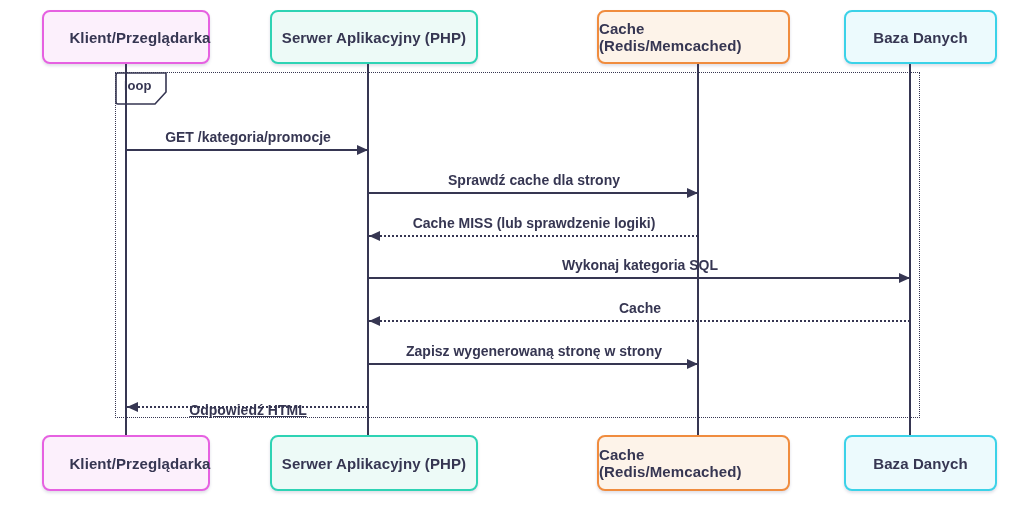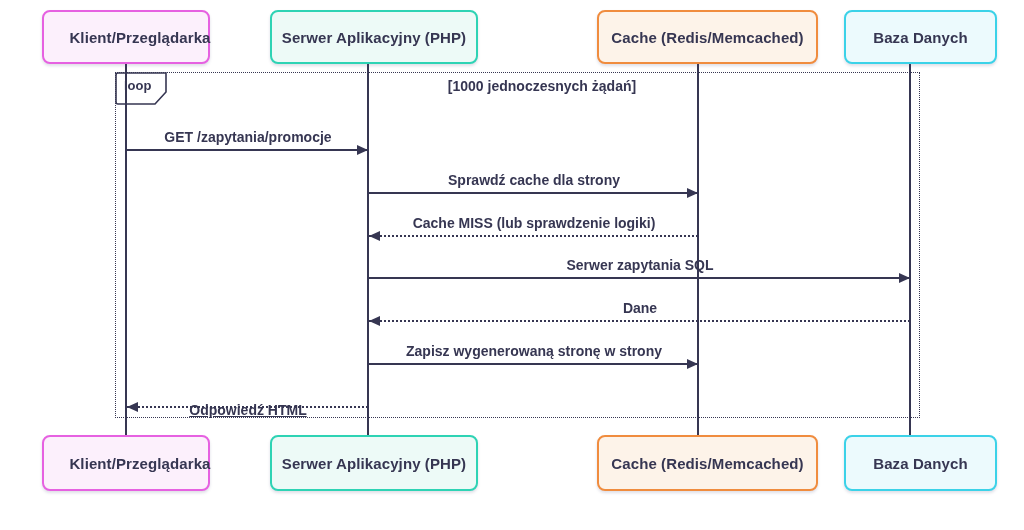--- a/index.html
+++ b/index.html
@@ -9,21 +9,21 @@
 
   
   .actor-box{position:absolute;box-sizing:border-box;border:2px solid;border-radius:8px;
              display:flex;align-items:center;justify-content:center;
              font-size:15px;font-weight:600;letter-spacing:.1px;
              box-shadow:0 2px 3px rgba(80,80,120,.18);background:#fff;}
   .a-top{top:10px;height:54px;}
   .a-bot{top:435px;height:56px;}
   .ax0{left:42px;width:168px;padding-left:28px;}
   .ax1{left:270px;width:208px;}
-  .ax2{left:597px;width:221px;}
+  .ax2{left:597px;width:193px;}
   .ax3{left:844px;width:153px;}
 
   
   .lifeline{position:absolute;top:64px;height:371px;width:2px;background:#363652;}
 
   
   .loop-frame{position:absolute;left:115px;top:72px;width:805px;height:346px;
               box-sizing:border-box;border:1.5px dotted #363652;}
   .loop-label{position:absolute;left:115px;top:72px;width:52px;height:33px;}
   .loop-label span{position:absolute;left:9px;top:6px;font-size:13px;font-weight:600;}
@@ -68,21 +68,20 @@
   .m7 .msg-line{left:127px;top:406px;width:241px;}
   .m7 .ah{left:127px;top:402px;}
   .m7 .msg-label{left:248px;top:402px;text-decoration:underline;}
 </style>
 </head>
 <body>
 
 <div class="diagram">
 
   <div class="loop-frame"></div>
-  <div class="loop-title">[1000 jednoczesnych żądań]</div>
   <div class="loop-label">
     <svg width="52" height="33" viewBox="0 0 52 33">
       <path d="M1,3 Q1,1 3,1 H51 V20 L40,32 H3 Q1,32 1,30 Z" fill="#ffffff" stroke="#363652" stroke-width="1.6"></path>
     </svg>
     <span>loop</span>
   </div>
 
   <div class="lifeline" style="left:125px"></div>
   <div class="lifeline" style="left:367px"></div>
   <div class="lifeline" style="left:697px"></div>
@@ -92,45 +91,45 @@
   <div class="actor-box a-top ax1" style="border-color: rgb(46, 211, 180); background: rgb(237, 250, 247);">Serwer Aplikacyjny (PHP)</div>
   <div class="actor-box a-top ax2" style="border-color: rgb(240, 140, 62); background: rgb(253, 243, 233);">Cache (Redis/Memcached)</div>
   <div class="actor-box a-top ax3" style="border-color: rgb(59, 210, 232); background: rgb(236, 250, 253);">Baza Danych</div>
 
   <div class="actor-box a-bot ax0" style="border-color: rgb(230, 97, 225); background: rgb(252, 240, 252);">Klient/Przeglądarka</div>
   <div class="actor-box a-bot ax1" style="border-color: rgb(46, 211, 180); background: rgb(237, 250, 247);">Serwer Aplikacyjny (PHP)</div>
   <div class="actor-box a-bot ax2" style="border-color: rgb(240, 140, 62); background: rgb(253, 243, 233);">Cache (Redis/Memcached)</div>
   <div class="actor-box a-bot ax3" style="border-color: rgb(59, 210, 232); background: rgb(236, 250, 253);">Baza Danych</div>
 
   <div class="m1">
-    <div class="msg-label">GET /zapytania/promocje</div>
+    <div class="msg-label">GET /kategoria/promocje</div>
     <div class="msg-line"></div>
     <div class="ah right"></div>
   </div>
 
   <div class="m2">
     <div class="msg-label">Sprawdź cache dla strony</div>
     <div class="msg-line"></div>
     <div class="ah right"></div>
   </div>
 
   <div class="m3">
     <div class="msg-label">Cache MISS (lub sprawdzenie logiki)</div>
     <div class="msg-line dotted"></div>
     <div class="ah left"></div>
   </div>
 
   <div class="m4">
-    <div class="msg-label">Serwer zapytania SQL</div>
+    <div class="msg-label">Wykonaj kategoria SQL</div>
     <div class="msg-line"></div>
     <div class="ah right"></div>
   </div>
 
   <div class="m5">
-    <div class="msg-label">Dane</div>
+    <div class="msg-label">Cache</div>
     <div class="msg-line dotted"></div>
     <div class="ah left"></div>
   </div>
 
   <div class="m6">
     <div class="msg-label">Zapisz wygenerowaną stronę w strony</div>
     <div class="msg-line"></div>
     <div class="ah right"></div>
   </div>
 

